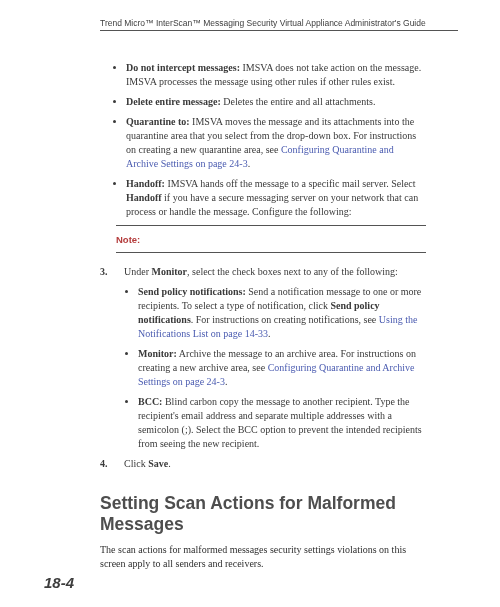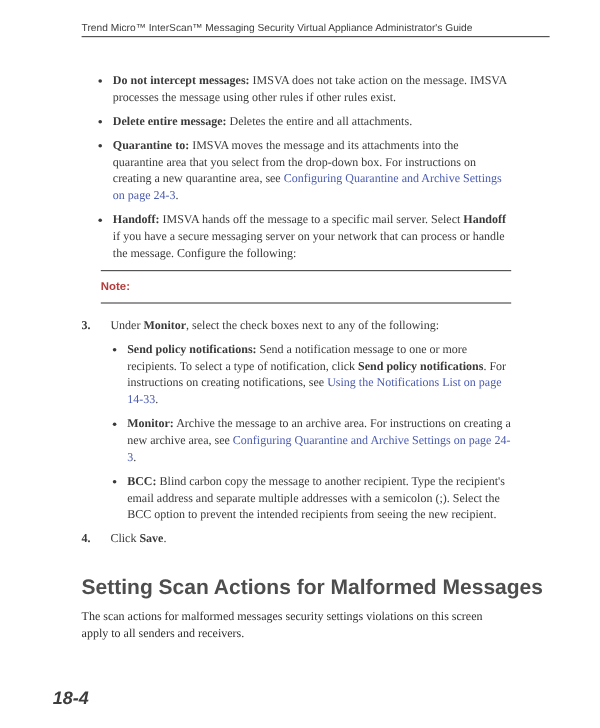--- a/index.html
+++ b/index.html
@@ -8,21 +8,21 @@
     background: #fff;
     font-family: Garamond, Georgia, serif;
     width: 500px;
     color: #2f2f2f;
   }
   .page {
     width: 500px;
     height: 607px;
     position: relative;
     box-sizing: border-box;
-    padding: 18px 42px 0 68px;
+    padding: 18px 42px 0 100px;
   }
   .running-head {
     font-family: Arial, Helvetica, sans-serif;
     font-size: 8.5px;
     color: #404040;
     border-bottom: 1px solid #545454;
     padding-bottom: 2px;
     margin-bottom: 30px;
   }
   ul.main {

